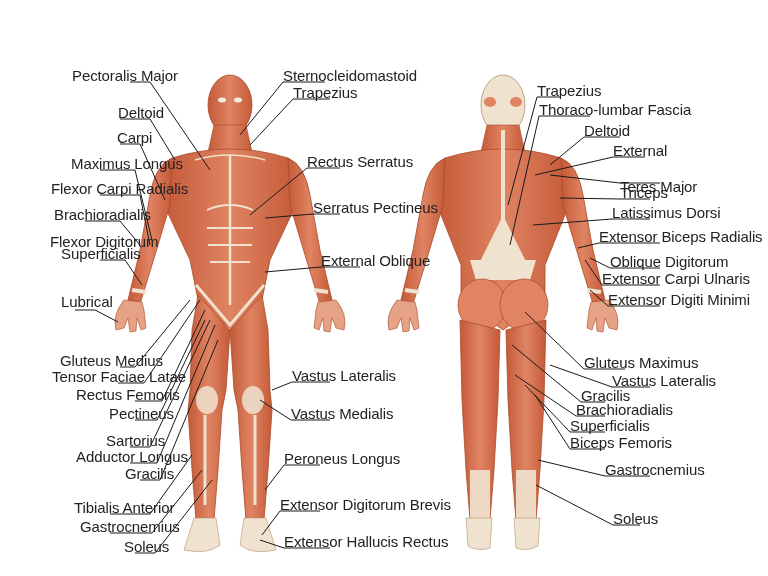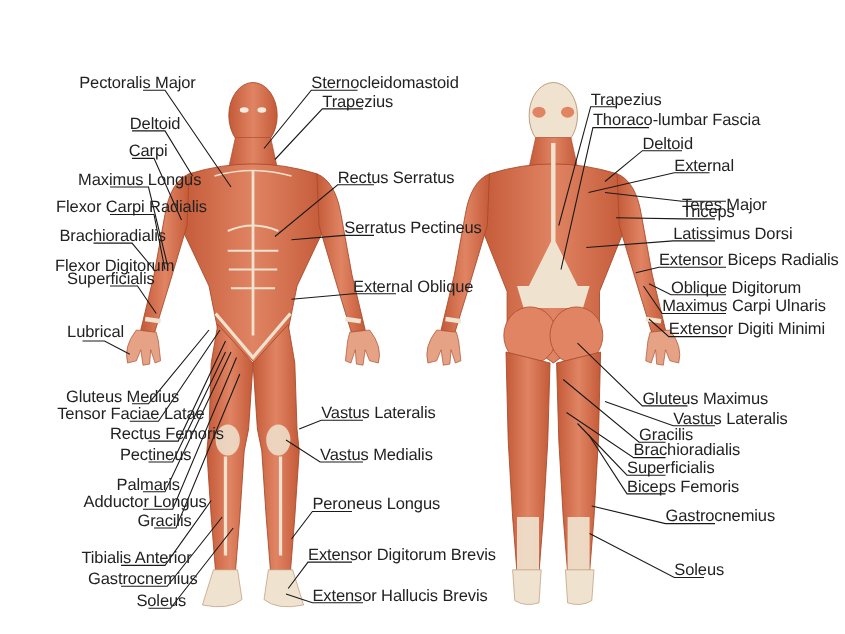--- a/index.html
+++ b/index.html
@@ -143,50 +143,50 @@
 <div class="lbl" style="left:118px;top:107px">Deltoid</div>
 <div class="lbl" style="left:117px;top:132px">Carpi</div>
 <div class="lbl" style="left:71px;top:158px">Maximus Longus</div>
 <div class="lbl" style="left:51px;top:183px">Flexor Carpi Radialis</div>
 <div class="lbl" style="left:54px;top:209px">Brachioradialis</div>
 <div class="lbl" style="left:50px;top:236px">Flexor Digitorum</div>
 <div class="lbl" style="left:61px;top:248px">Superficialis</div>
 <div class="lbl" style="left:61px;top:296px">Lubrical</div>
 <div class="lbl" style="left:60px;top:355px">Gluteus Medius</div>
 <div class="lbl" style="left:52px;top:371px">Tensor Faciae Latae</div>
-<div class="lbl" style="left:100px;top:389px">Rectus Femoris</div>
+<div class="lbl" style="left:76px;top:389px">Rectus Femoris</div>
 <div class="lbl" style="left:109px;top:408px">Pectineus</div>
-<div class="lbl" style="left:106px;top:435px">Palmaris</div>
+<div class="lbl" style="left:106px;top:435px">Sartorius</div>
 <div class="lbl" style="left:76px;top:451px">Adductor Longus</div>
 <div class="lbl" style="left:125px;top:468px">Gracilis</div>
 <div class="lbl" style="left:74px;top:502px">Tibialis Anterior</div>
 <div class="lbl" style="left:80px;top:521px">Gastrocnemius</div>
 <div class="lbl" style="left:124px;top:541px">Soleus</div>
 
 <div class="lbl" style="left:283px;top:70px">Sternocleidomastoid</div>
 <div class="lbl" style="left:293px;top:87px">Trapezius</div>
 <div class="lbl" style="left:307px;top:156px">Rectus Serratus</div>
 <div class="lbl" style="left:313px;top:202px">Serratus Pectineus</div>
 <div class="lbl" style="left:321px;top:255px">External Oblique</div>
 <div class="lbl" style="left:292px;top:370px">Vastus Lateralis</div>
 <div class="lbl" style="left:291px;top:408px">Vastus Medialis</div>
 <div class="lbl" style="left:284px;top:453px">Peroneus Longus</div>
 <div class="lbl" style="left:280px;top:499px">Extensor Digitorum Brevis</div>
-<div class="lbl" style="left:284px;top:536px">Extensor Hallucis Brevis</div>
+<div class="lbl" style="left:284px;top:536px">Extensor Hallucis Rectus</div>
 
 <div class="lbl" style="left:537px;top:85px">Trapezius</div>
 <div class="lbl" style="left:539px;top:104px">Thoraco-lumbar Fascia</div>
 <div class="lbl" style="left:584px;top:125px">Deltoid</div>
 <div class="lbl" style="left:613px;top:145px">External</div>
 <div class="lbl" style="left:620px;top:181px">Teres Major</div>
 <div class="lbl" style="left:620px;top:187px">Triceps</div>
 <div class="lbl" style="left:612px;top:207px">Latissimus Dorsi</div>
 <div class="lbl" style="left:599px;top:231px">Extensor Biceps Radialis</div>
 <div class="lbl" style="left:610px;top:256px">Oblique Digitorum</div>
-<div class="lbl" style="left:602px;top:273px">Maximus Carpi Ulnaris</div>
+<div class="lbl" style="left:602px;top:273px">Extensor Carpi Ulnaris</div>
 <div class="lbl" style="left:608px;top:294px">Extensor Digiti Minimi</div>
 <div class="lbl" style="left:584px;top:357px">Gluteus Maximus</div>
 <div class="lbl" style="left:612px;top:375px">Vastus Lateralis</div>
 <div class="lbl" style="left:581px;top:390px">Gracilis</div>
 <div class="lbl" style="left:576px;top:404px">Brachioradialis</div>
 <div class="lbl" style="left:570px;top:420px">Superficialis</div>
 <div class="lbl" style="left:570px;top:437px">Biceps Femoris</div>
 <div class="lbl" style="left:605px;top:464px">Gastrocnemius</div>
 <div class="lbl" style="left:613px;top:513px">Soleus</div>
 

